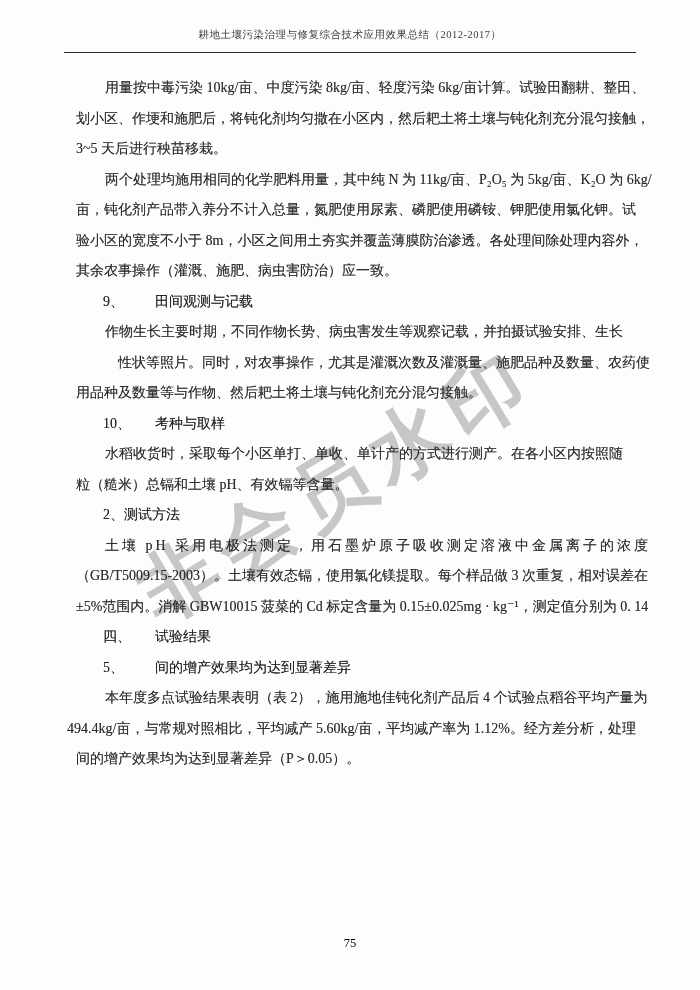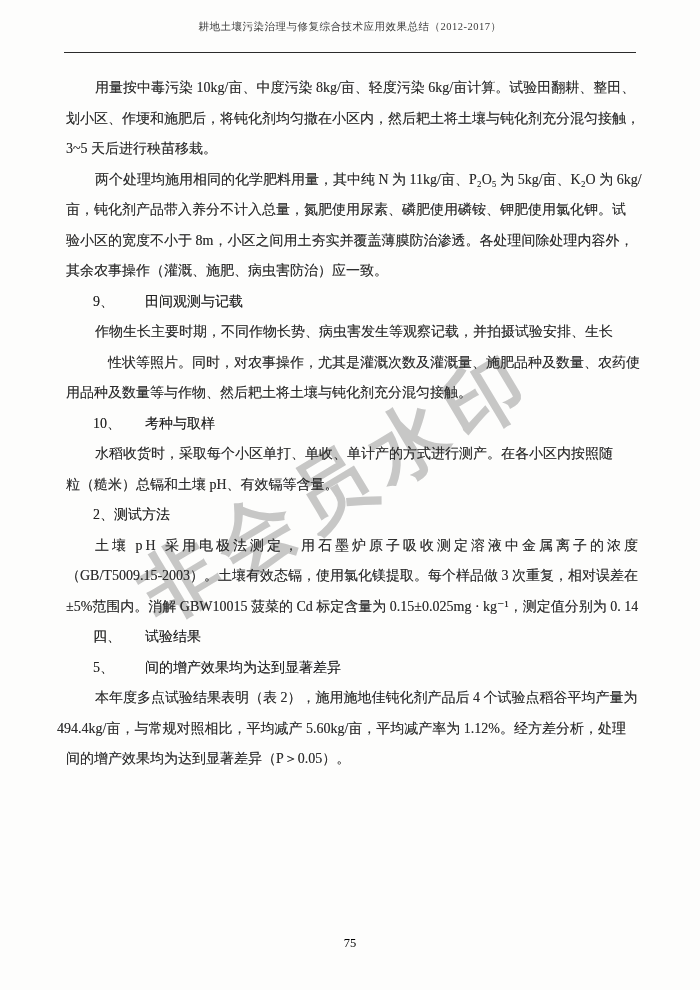--- a/index.html
+++ b/index.html
@@ -10,21 +10,21 @@
   .page {
     position: relative;
     width: 700px;
     height: 990px;
     background: #fdfdfc;
     overflow: hidden;
   }
   
   .header-title {
     position: absolute;
-    top: 20px;
+    top: 28px;
     left: 0;
     width: 100%;
     text-align: center;
     font-size: 10.5px;
     letter-spacing: 0.5px;
     color: #3c3c3c;
   }
   .header-rule {
     position: absolute;
     top: 52px;
@@ -45,21 +45,21 @@
     letter-spacing: 11px;
     white-space: nowrap;
     color: rgba(110, 110, 110, 0.38);
     pointer-events: none;
     z-index: 1;
   }
   
   .doc-body {
     position: absolute;
     top: 73px;
-    left: 66px;
+    left: 76px;
     width: 574px;
     font-size: 14px;
     line-height: 30.5px;
     color: #2d2d2d;
     text-shadow: 0 0 0.5px rgba(45,45,45,0.55);
     z-index: 2;
   }
   .line { white-space: pre; height: 30.5px; overflow: visible; }
   .indent { padding-left: 29px; }
   .hang { padding-left: 24px; text-align: right; }

